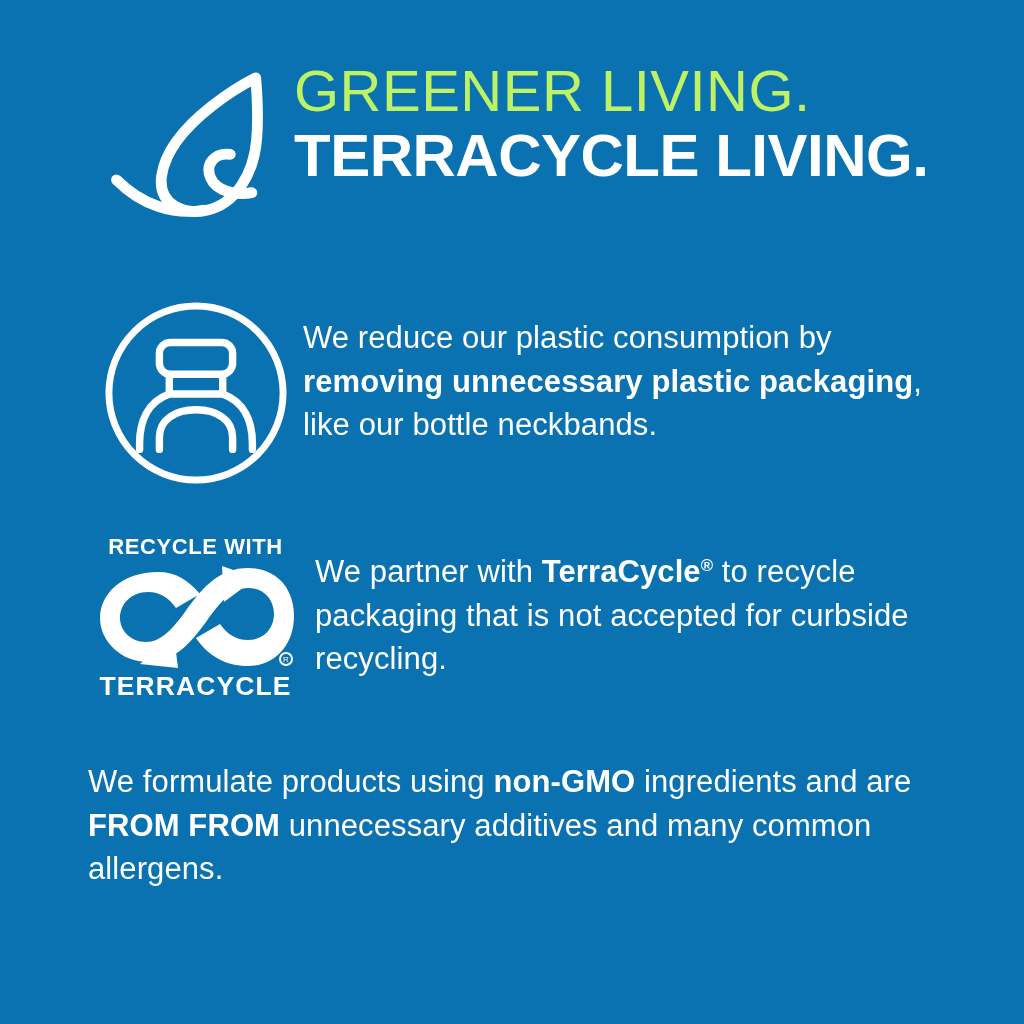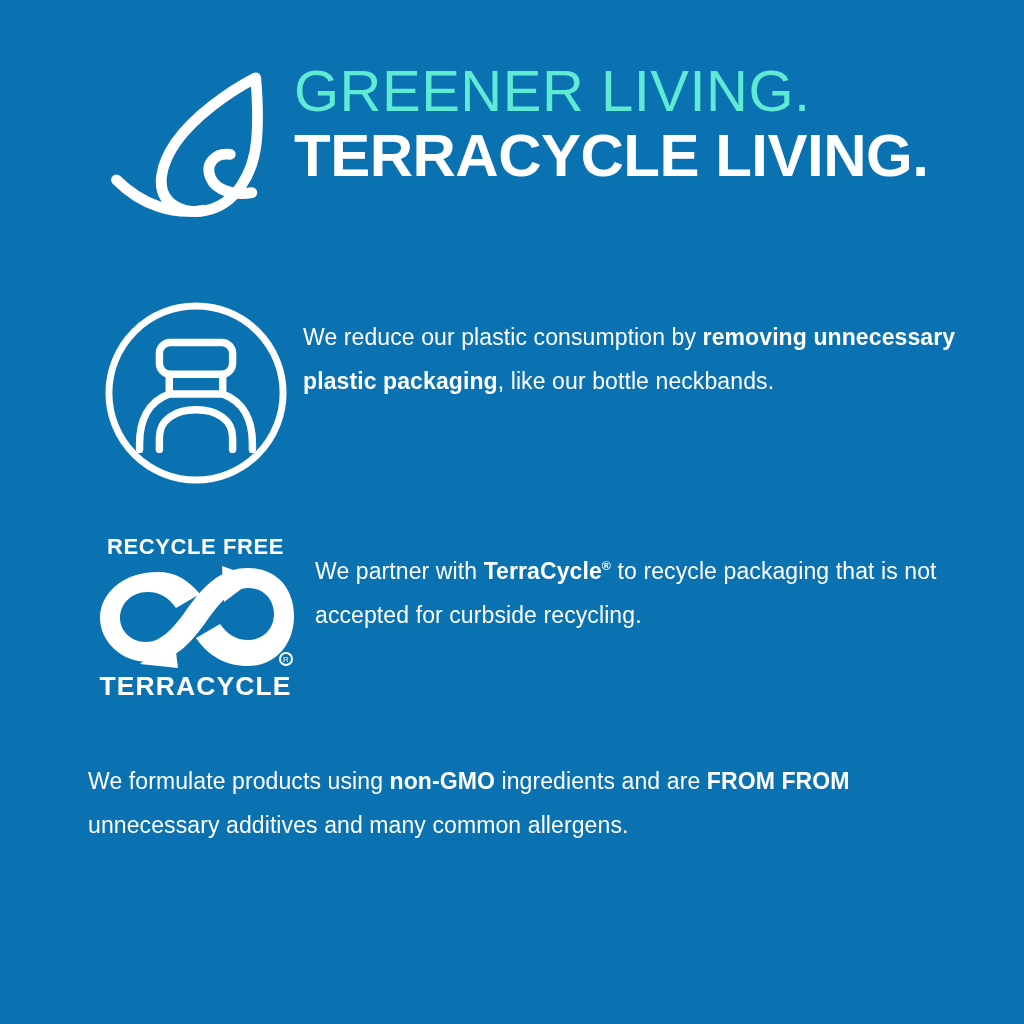--- a/index.html
+++ b/index.html
@@ -46,21 +46,21 @@
     margin-left:18px;
     margin-top:-4px;
   }
 
   .hl-line1 {
     font-size:58px;
     line-height:66px;
     font-weight:300;
     letter-spacing:0.5px;
     white-space:nowrap;
-    color:#5eead4;
+    color:#bef264;
   }
 
   .hl-line2 {
     font-size:60px;
     line-height:64px;
     font-weight:bold;
     letter-spacing:-0.5px;
     white-space:nowrap;
     color:#ffffff;
   }
@@ -93,21 +93,21 @@
   .text-cell {
     flex:1 1 auto;
     padding-top:34px;
     padding-right:54px;
   }
 
   .row-2 .text-cell { padding-top:46px;margin-left:12px; }
   .row-3 .text-cell { padding-top:28px; }
 
   .body-text {
-    font-size:23px;
+    font-size:31px;
     line-height:43.5px;
     font-weight:400;
     color:#ffffff;
     letter-spacing:0.1px;
   }
   .body-text b { font-weight:bold; }
   .body-text sup {
     font-size:0.54em;
     vertical-align:super;
     line-height:0;
@@ -188,21 +188,21 @@
         </svg>
       </div>
       <div class="text-cell">
         <p class="body-text">We reduce our plastic consumption by <b>removing unnecessary plastic packaging</b>, like our bottle neckbands.</p>
       </div>
     </div>
 
     <div class="row row-2">
       <div class="icon-cell">
         <div class="tc">
-          <div class="tc-top">RECYCLE FREE</div>
+          <div class="tc-top">RECYCLE WITH</div>
           <svg class="tc-loop" viewBox="0 0 200 104" aria-hidden="true">
 
             <path d="M62 8
                      C26 8 4 30 4 54
                      C4 78 26 98 52 98
                      C78 98 94 80 110 58
                      C124 38 136 24 152 24
                      C168 24 178 36 178 50
                      C178 64 168 76 152 76
                      C140 76 131 70 124 60

